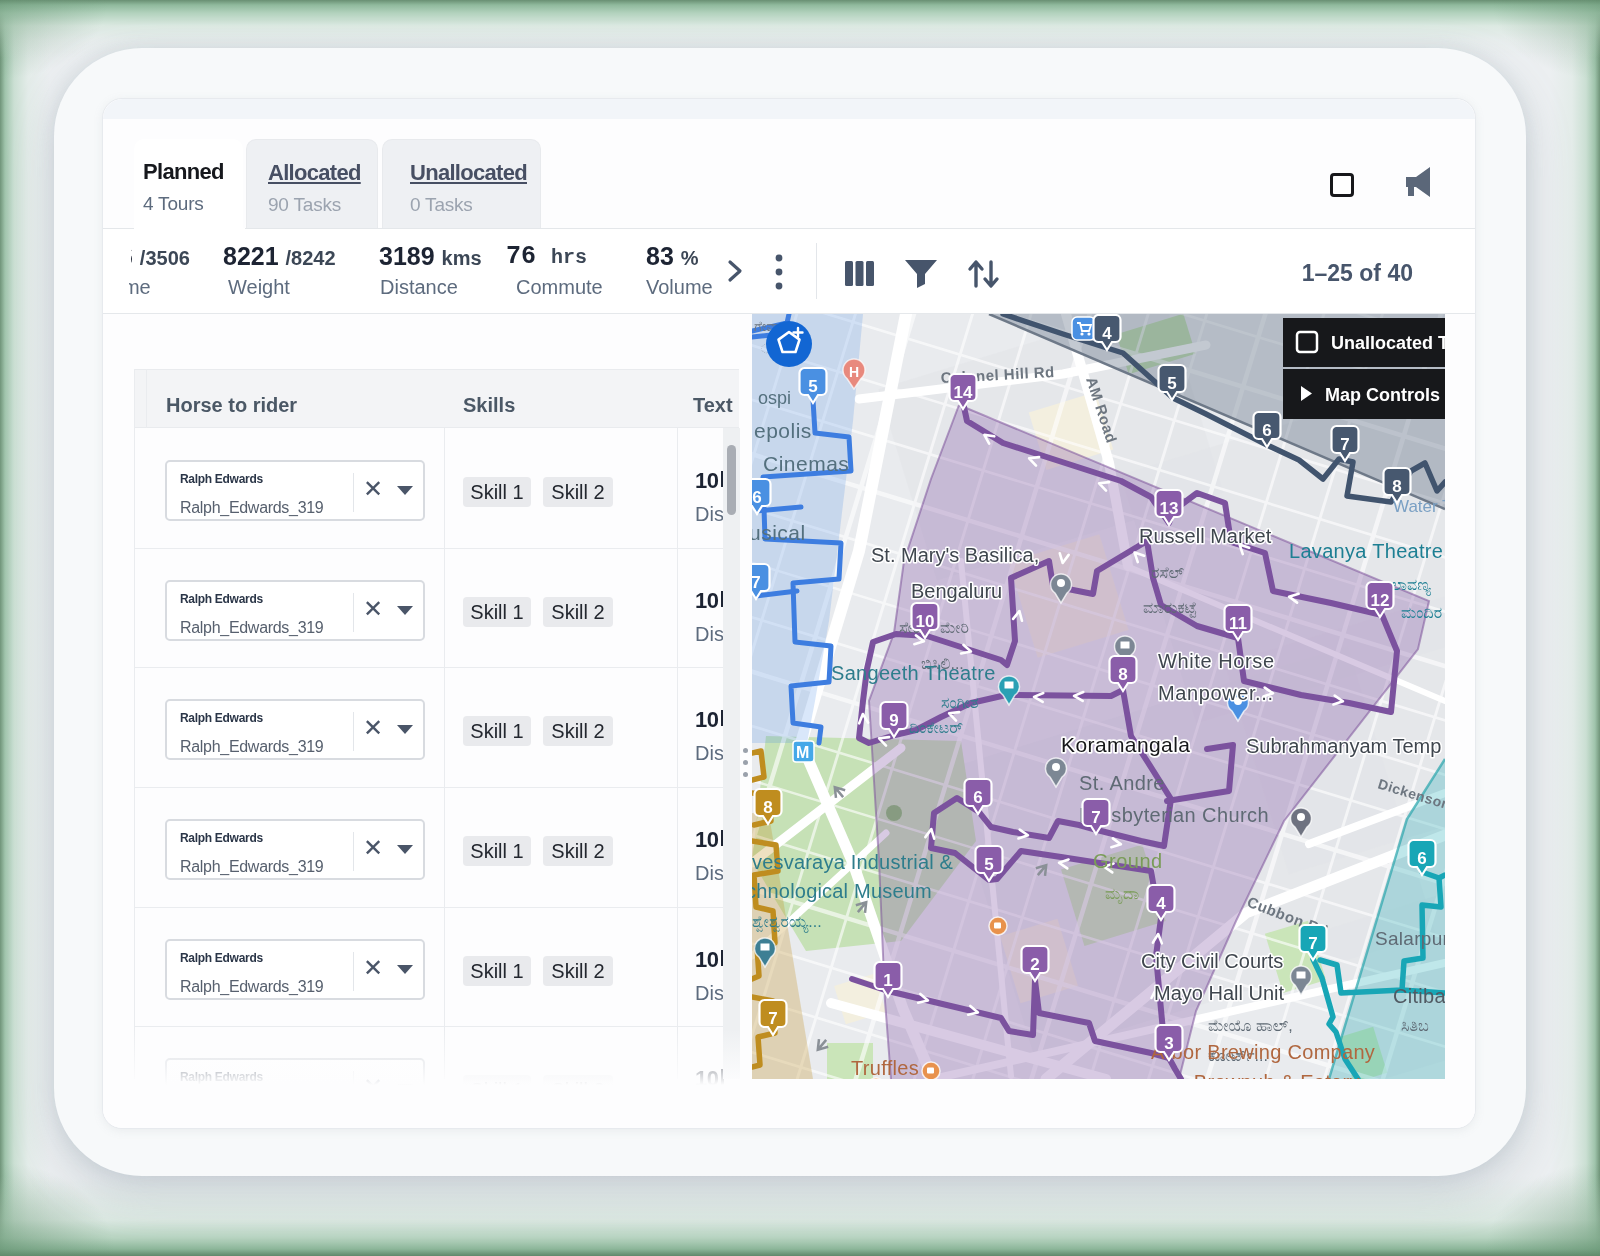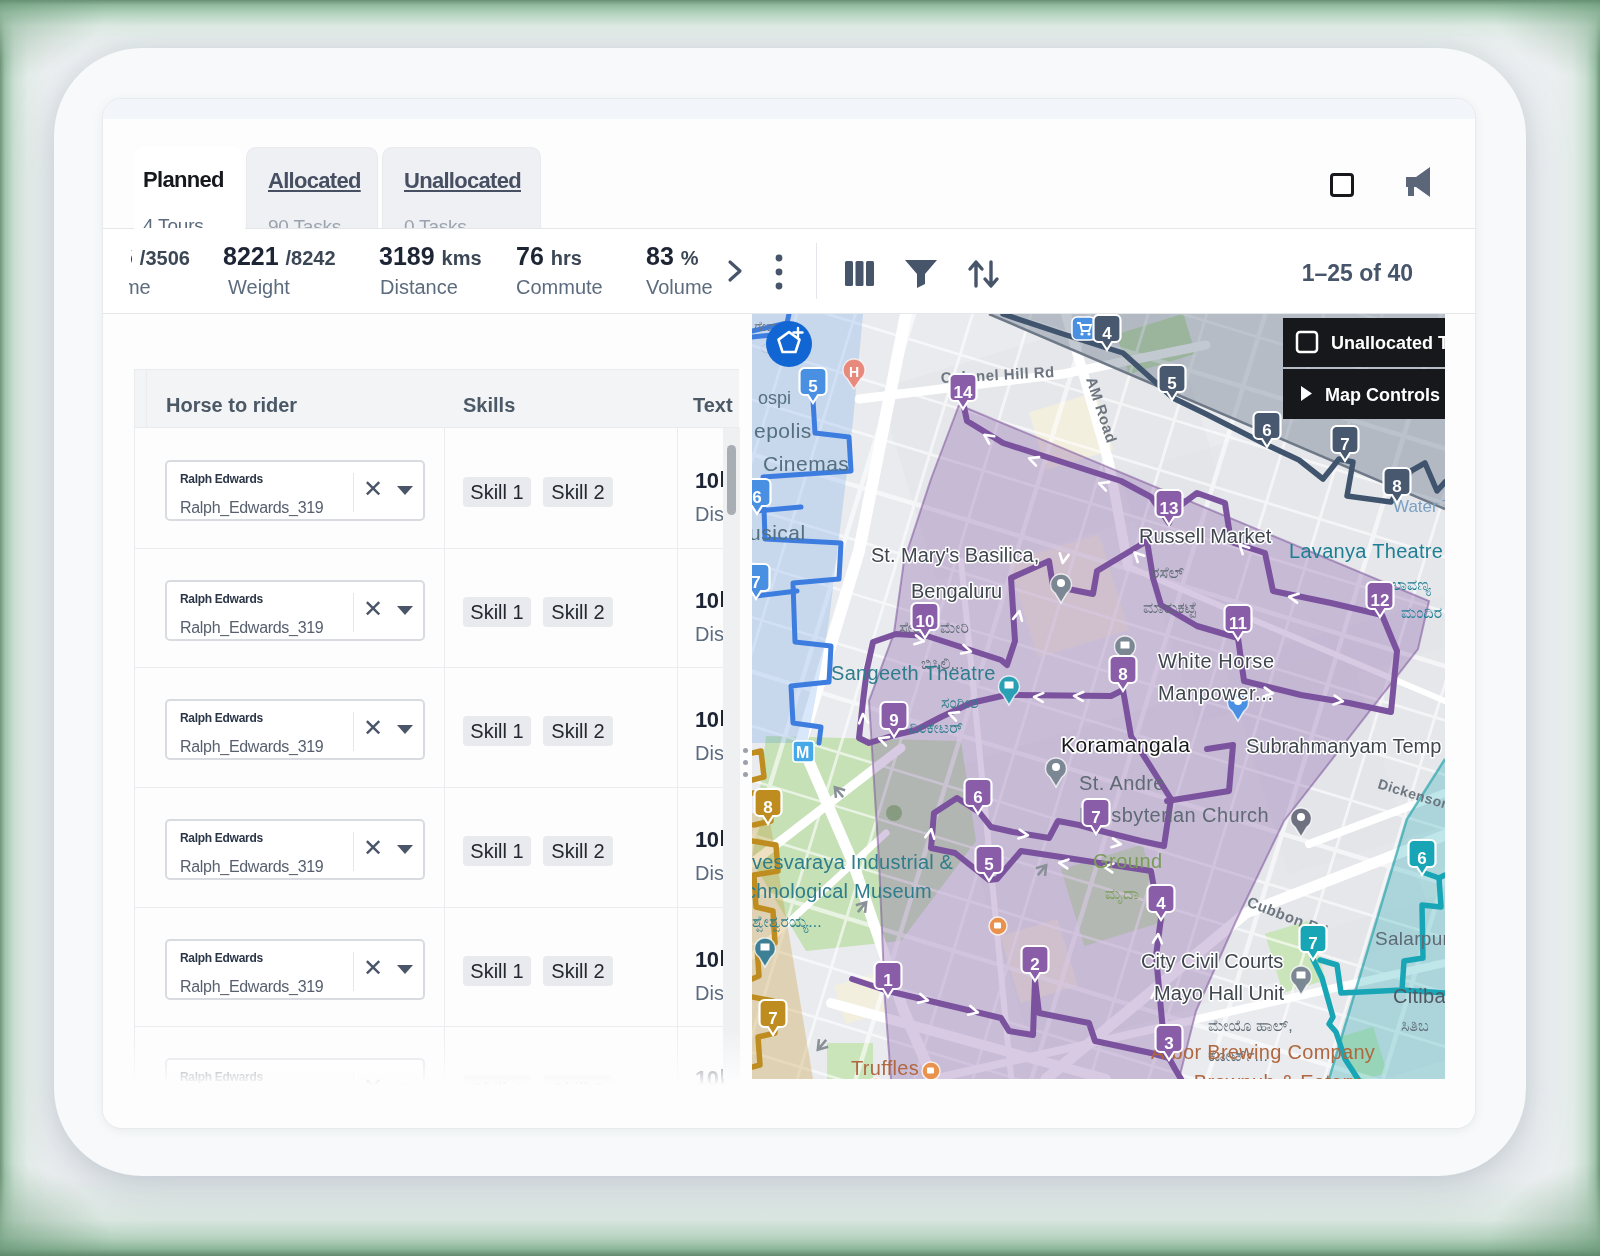--- a/index.html
+++ b/index.html
@@ -17,31 +17,31 @@
       linear-gradient(to left,   rgba(98,138,108,.9) 0px, rgba(140,185,154,.8) 5px, rgba(175,210,186,.55) 14px, rgba(205,228,212,.28) 28px, rgba(216,231,222,0) 50px);}
   #tablet{position:absolute;left:54px;top:48px;width:1472px;height:1128px;
     background:#f7f9fa;border-radius:88px;
     box-shadow:0 18px 45px rgba(125,140,155,.28), 0 0 18px rgba(130,150,160,.18);}
   #win{position:absolute;left:102px;top:98px;width:1372px;height:1029px;
     background:#fdfdfe;border-radius:20px;border:1px solid #e7eaee;
     box-shadow:0 2px 10px rgba(140,150,160,.12);overflow:hidden;}
   #win *{box-sizing:border-box;}
   .abs{position:absolute;}
   
-  .tab{position:absolute;top:48px;height:90px;border-radius:10px 10px 0 0;}
+  .tab{position:absolute;top:40px;height:90px;border-radius:10px 10px 0 0;}
   .tab .t1{font-size:22px;font-weight:bold;letter-spacing:-0.7px;margin:20px 0 0 21px;white-space:nowrap;}
-  .tab .t2{font-size:19px;letter-spacing:-0.2px;margin:22px 0 0 21px;white-space:nowrap;}
+  .tab .t2{font-size:19px;letter-spacing:-0.2px;margin:8px 0 0 21px;white-space:nowrap;}
   #tabPlanned{left:31px;width:109px;background:#fff;}
   #tabPlanned .t1{color:#16181d;margin-left:9px;}
   #tabPlanned .t2{color:#5d6b7e;margin-left:9px;}
   .tabgray{background:#eef0f3;border:1px solid #e8eaed;border-bottom:none;}
   .tabgray .t1{color:#474f63;text-decoration:underline;}
   .tabgray .t2{color:#9ba3af;}
   #tabAlloc{left:143px;width:132px;}
-  #tabUnalloc{left:279px;width:159px;}
+  #tabUnalloc{left:279px;width:159px;padding-left:6px;}
   #tabline{position:absolute;top:129px;left:0;width:1372px;height:1px;background:#e4e7ea;}
   #tablineMask{position:absolute;top:129px;left:31px;width:111px;height:1px;background:#fff;}
   
   #chk{position:absolute;left:1227px;top:74px;width:24px;height:24px;border:3px solid #17181b;border-radius:4px;background:#fff;}
   
   #stats{position:absolute;left:0;top:130px;width:1372px;height:85px;background:#fff;border-bottom:1px solid #e5e8eb;}
   .sv{position:absolute;top:13px;font-size:25px;font-weight:bold;color:#1d2433;white-space:nowrap;}
   .sv small{font-size:20px;font-weight:bold;color:#3c4756;}
   .sl{position:absolute;top:47px;font-size:20px;color:#5d6b7e;white-space:nowrap;}
   
@@ -97,21 +97,21 @@
         <path fill="#5b6779" d="M4 12 h10 l14-10 v30 l-14-10 h-2 v9 h-6 v-9 h-2 z"></path>
       </svg>
 
     <div id="stats">
       <div class="sv" style="left:28px;width:106px;overflow:hidden;"><span style="display:inline-block;margin-left:-12px;">6 <small>/3506</small></span></div>
       <div class="sl" style="left:26px;width:60px;overflow:hidden;"><span style="display:inline-block;margin-left:-45px;">Volume</span></div>
       <div class="sv" style="left:120px;">8221 <small>/8242</small></div>
       <div class="sl" style="left:125px;">Weight</div>
       <div class="sv" style="left:276px;">3189 <small>kms</small></div>
       <div class="sl" style="left:277px;">Distance</div>
-      <div class="sv" style="left:413px;">76 <small>hrs</small></div>
+      <div class="sv" style="left:403px;font-family:Liberation Mono, monospace;">76 <small>hrs</small></div>
       <div class="sl" style="left:413px;">Commute</div>
       <div class="sv" style="left:543px;">83 <small>%</small></div>
       <div class="sl" style="left:543px;">Volume</div>
       <svg class="icn" style="left:622px;top:30px" width="20" height="24" viewBox="0 0 20 24">
           <path d="M5 3 L15 12 L5 21" fill="none" stroke="#47556b" stroke-width="3.2" stroke-linecap="round" stroke-linejoin="round"></path>
         </svg>
       <svg class="icn" style="left:668px;top:24px" width="16" height="38" viewBox="0 0 16 38">
           <circle cx="8" cy="5" r="3.4" fill="#47556b"></circle>
           <circle cx="8" cy="19" r="3.4" fill="#47556b"></circle>
           <circle cx="8" cy="33" r="3.4" fill="#47556b"></circle>

